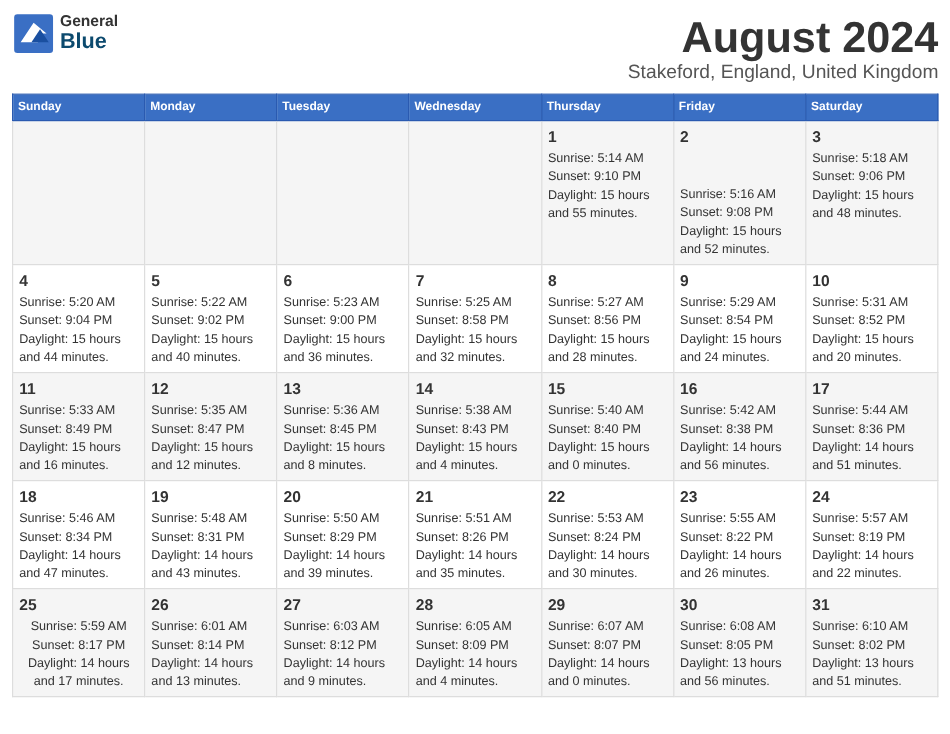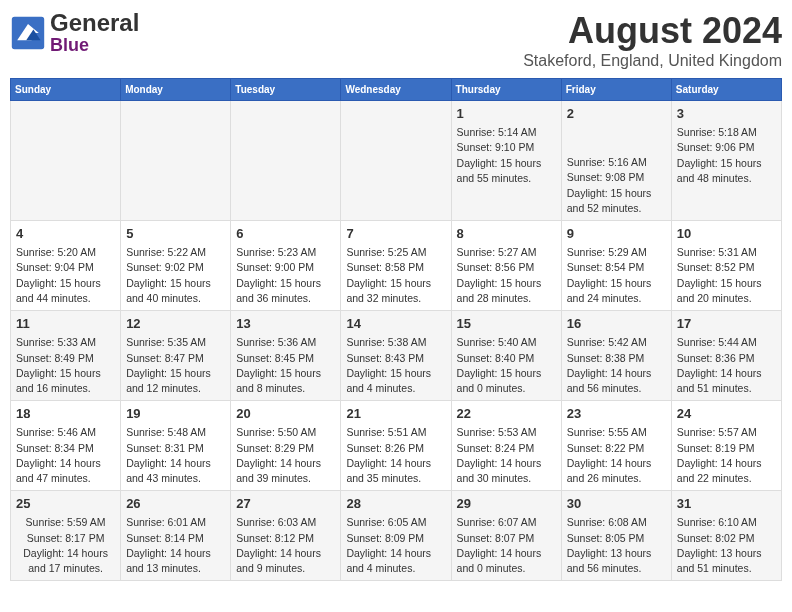--- a/index.html
+++ b/index.html
@@ -20,28 +20,28 @@
       display: flex;
       align-items: center;
       gap: 4px;
     }
     .logo-text {
       display: flex;
       flex-direction: column;
       line-height: 1.1;
     }
     .logo-text span:first-child {
-      font-size: 24px;
+      font-size: 13px;
       font-weight: bold;
       color: #333;
     }
     .logo-text span:last-child {
       font-size: 18px;
       font-weight: bold;
-      color: #701a75;
+      color: #0c4a6e;
     }
     .logo-icon {
       width: 36px;
       height: 36px;
     }
     .title-area {
       text-align: right;
     }
     .main-title {
       font-size: 36px;

